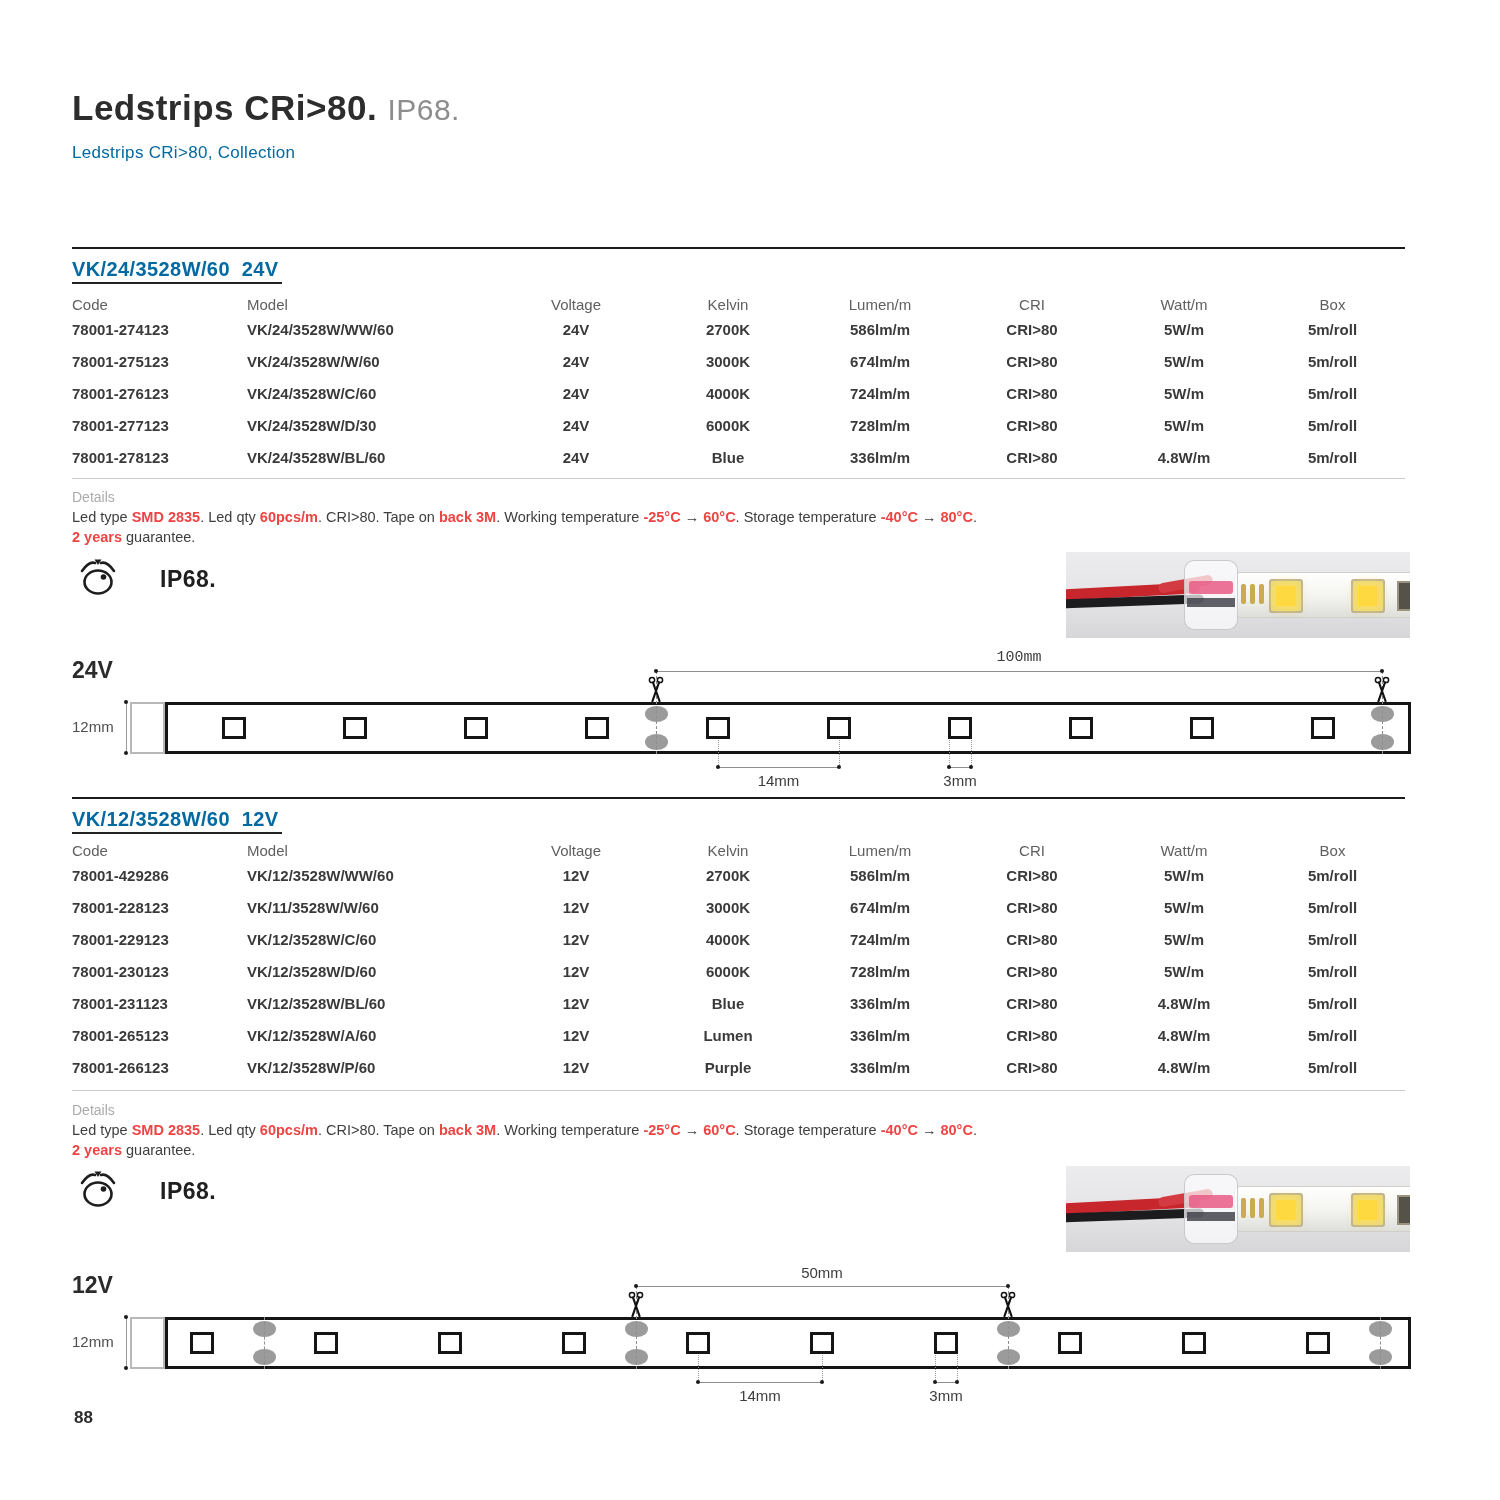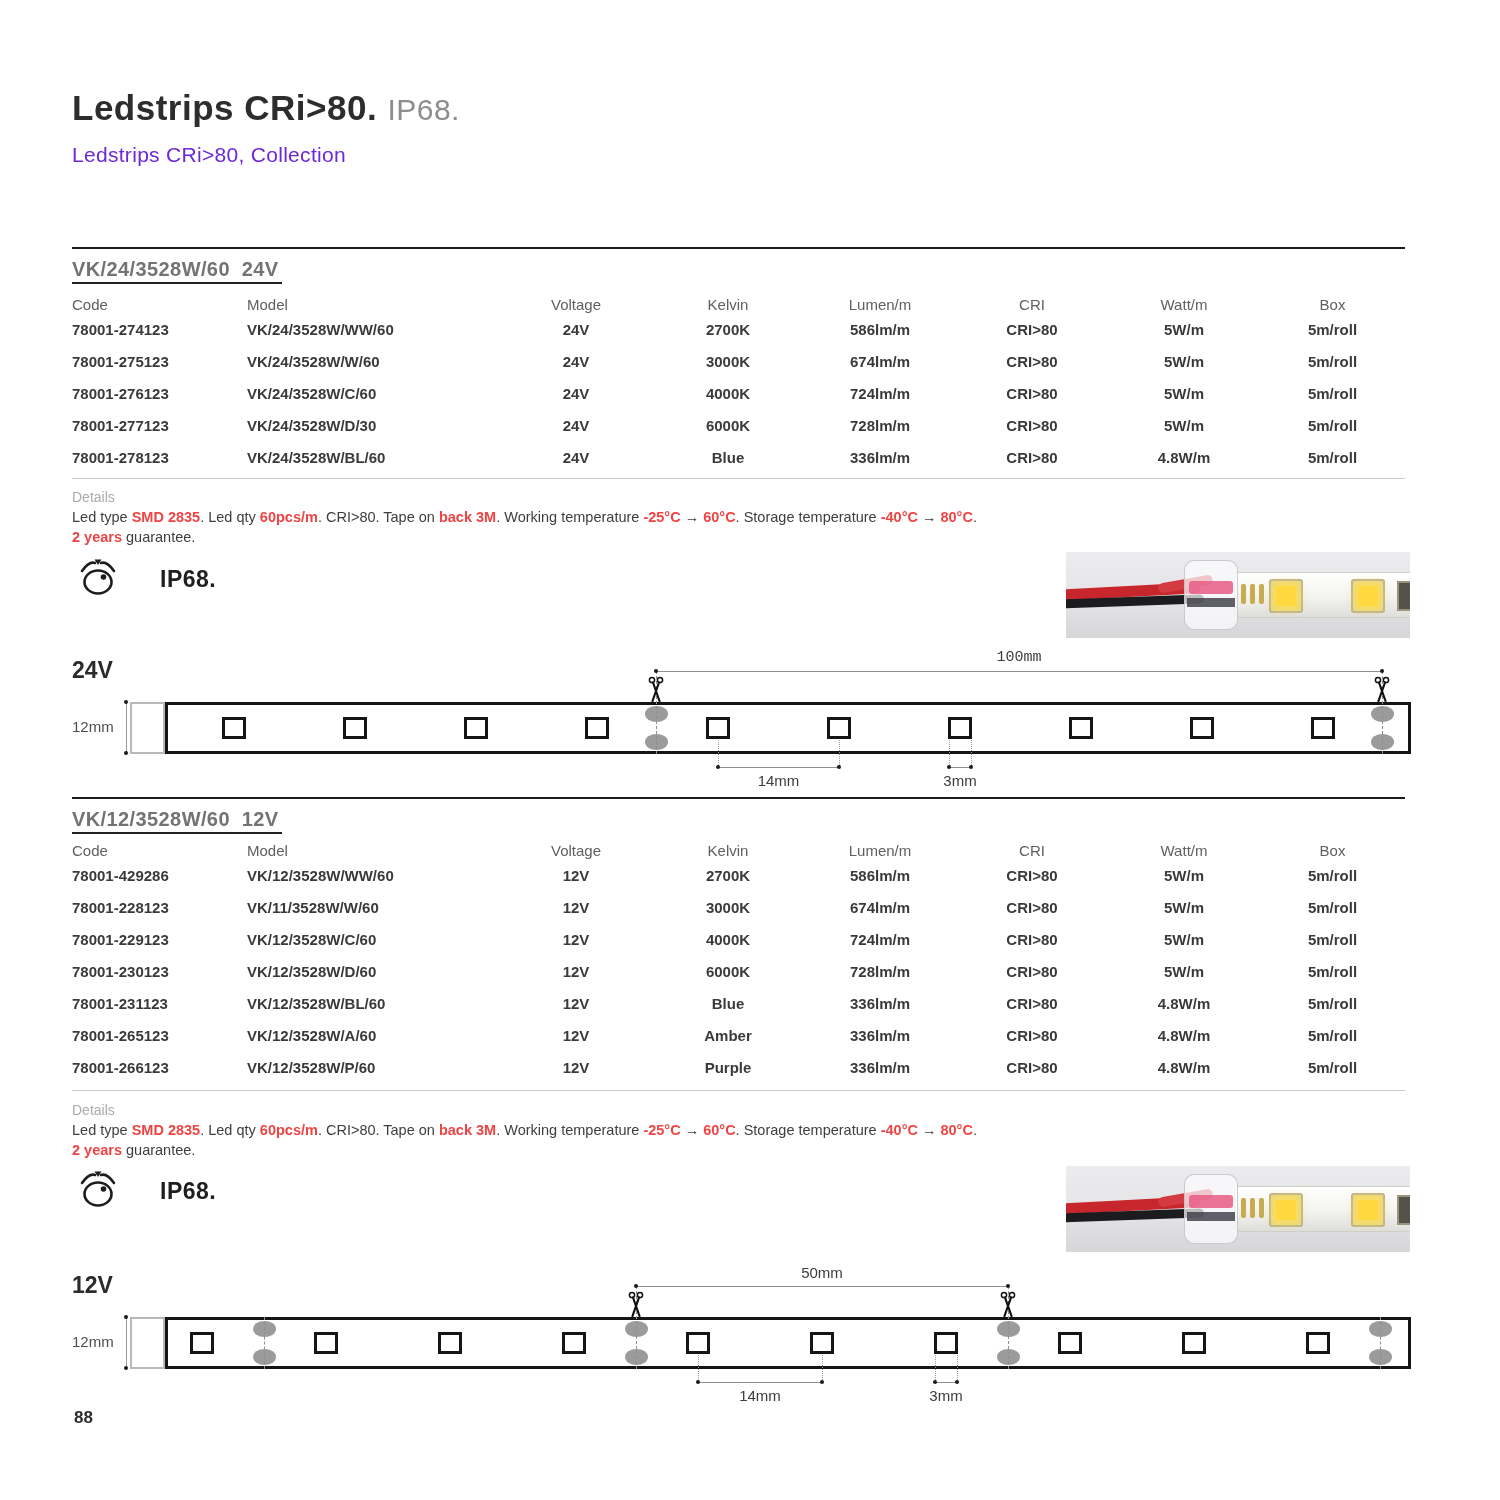--- a/index.html
+++ b/index.html
@@ -3,26 +3,26 @@
 <meta charset="utf-8">
 <style>
   html,body{margin:0;padding:0;background:#ffffff;}
   .page{position:relative;width:1500px;height:1500px;background:#ffffff;overflow:hidden;
         font-family:"Liberation Sans",sans-serif;color:#333;}
   .abs{position:absolute;}
 
   
   .hdr h1{margin:0;font-size:35px;font-weight:bold;color:#2d2d2d;letter-spacing:.5px;}
   .hdr-suffix{font-weight:normal;color:#8d8d8d;font-size:30px;}
-  .subtitle{margin-top:15px;font-size:21px;color:#6d28d9;letter-spacing:.3px;}
+  .subtitle{margin-top:15px;font-size:17px;color:#0369a1;letter-spacing:.3px;}
 
   
   .rule-heavy{height:2px;background:#1c1c1c;width:1333px;}
   .rule-light{height:1px;background:#cbcbcb;width:1333px;}
-  .sec-title{font-size:20px;font-weight:bold;color:#737373;border-bottom:2px solid #222;
+  .sec-title{font-size:20px;font-weight:bold;color:#0369a1;border-bottom:2px solid #222;
              display:inline-block;padding:0 3px 1px 0;letter-spacing:.4px;}
 
   
   .ptable{width:1333px;}
   .prow{display:grid;grid-template-columns:175px 253px 152px 152px 152px 152px 152px 1fr;}
   .phead{height:18px;line-height:18px;font-size:15px;color:#606060;}
   .pdata{height:32px;line-height:32px;font-size:15px;font-weight:bold;color:#3a3a3a;}
   .c2,.c3,.c4,.c5,.c6{text-align:center;}
   .c7{text-align:center;}
 
@@ -293,21 +293,21 @@
         <span class="c3">Blue</span>
         <span class="c4">336lm/m</span>
         <span class="c5">CRI&gt;80</span>
         <span class="c6">4.8W/m</span>
         <span class="c7">5m/roll</span>
       </div>
       <div class="prow pdata">
         <span class="c0">78001-265123</span>
         <span class="c1">VK/12/3528W/A/60</span>
         <span class="c2">12V</span>
-        <span class="c3">Amber</span>
+        <span class="c3">Lumen</span>
         <span class="c4">336lm/m</span>
         <span class="c5">CRI&gt;80</span>
         <span class="c6">4.8W/m</span>
         <span class="c7">5m/roll</span>
       </div>
       <div class="prow pdata">
         <span class="c0">78001-266123</span>
         <span class="c1">VK/12/3528W/P/60</span>
         <span class="c2">12V</span>
         <span class="c3">Purple</span>

